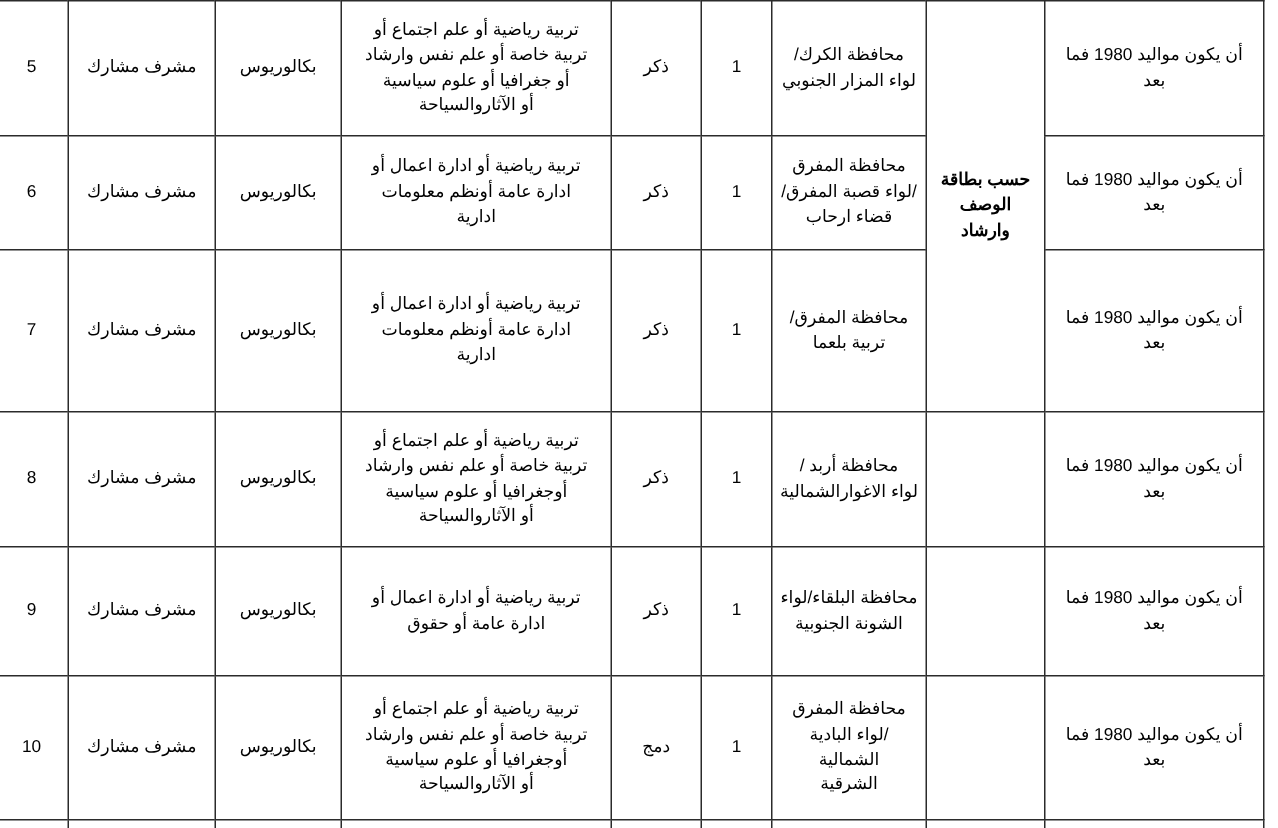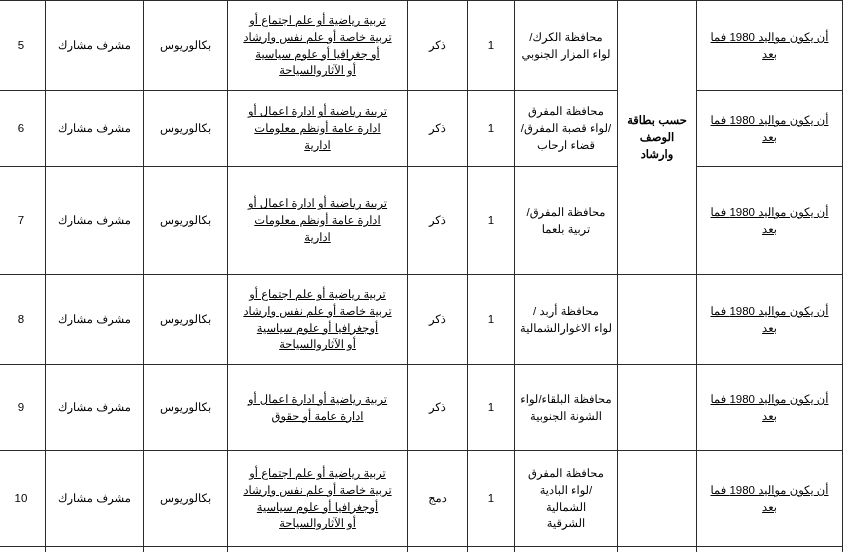--- a/index.html
+++ b/index.html
@@ -44,26 +44,26 @@
   col.c-age   { width: 146px; }
   col.c-note  { width: 79px;  }
   col.c-gov   { width: 103px; }
   col.c-count { width: 47px;  }
   col.c-gender{ width: 60px;  }
   col.c-spec  { width: 180px; }
   col.c-deg   { width: 84px;  }
   col.c-title { width: 98px;  }
   col.c-num   { width: 49px;  }
 
-  .cell-age   { font-size: 11.5px; text-decoration: underline; }
+  .cell-age   { font-size: 11.5px; }
   .cell-note  { font-size: 12px; font-weight: bold; line-height: 1.6; }
   .cell-gov   { font-size: 11.5px; line-height: 1.6; margin-left: 36px; }
   .cell-count { font-size: 12px; }
   .cell-gender{ font-size: 11.5px; }
-  .cell-spec  { font-size: 11px; line-height: 1.55; text-decoration: underline; }
+  .cell-spec  { font-size: 11px; line-height: 1.55; }
   .cell-deg   { font-size: 11.5px; }
   .cell-title { font-size: 11.5px; }
   .cell-num   { font-size: 12px; }
 
   .multi { white-space: pre-line; }
   .cut-row td { border-bottom: none; }
 </style>
 </head>
 <body>
 

